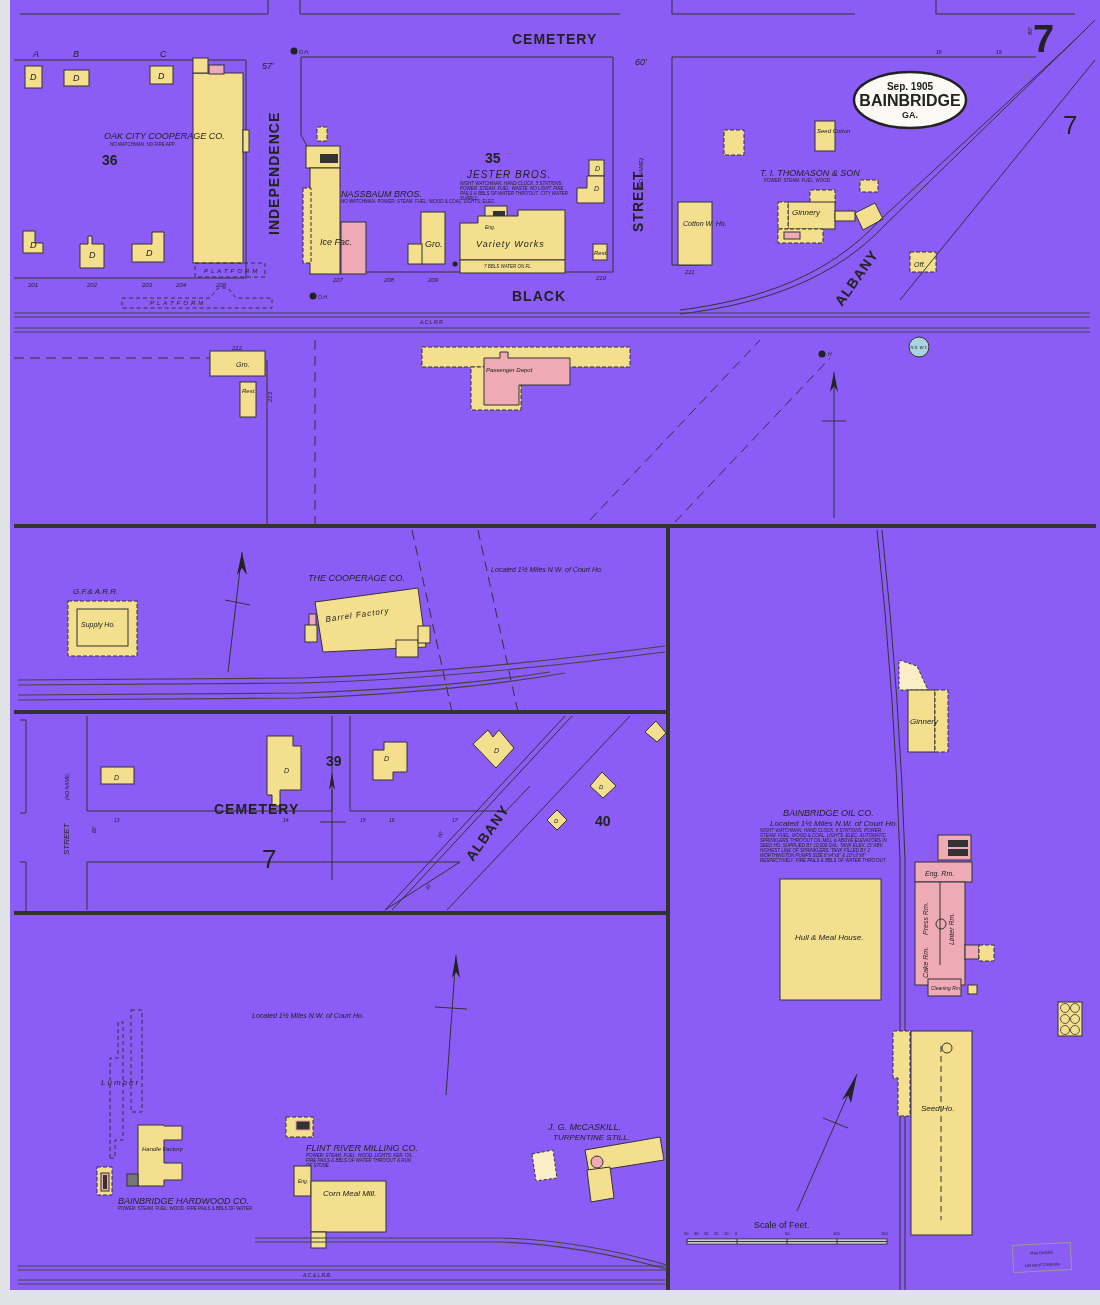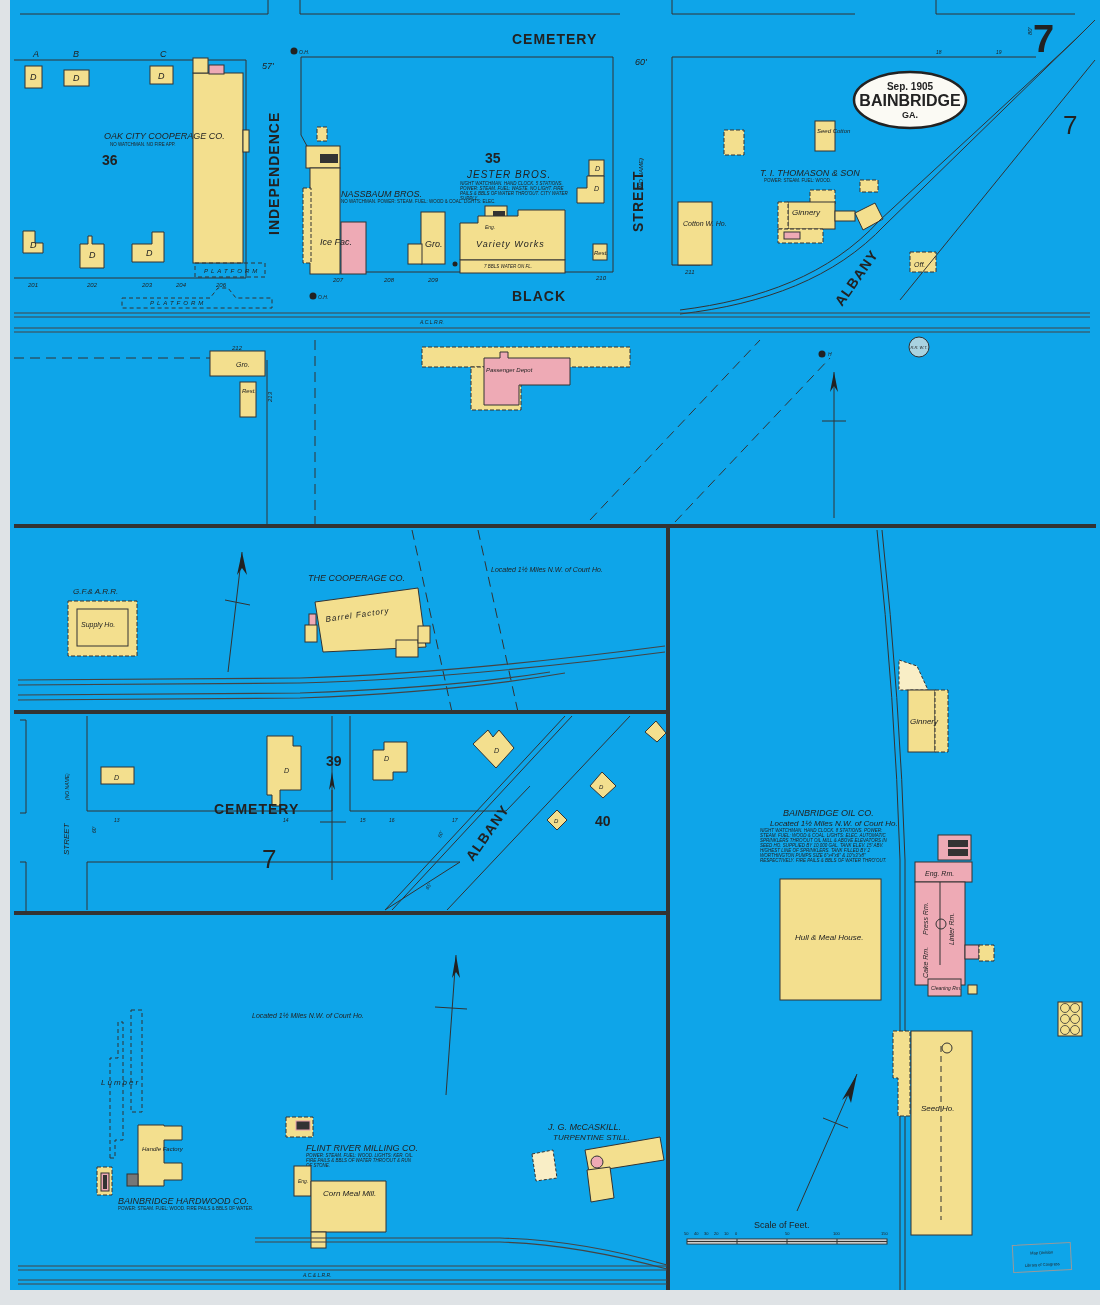--- a/index.html
+++ b/index.html
@@ -1,17 +1,17 @@
 <!DOCTYPE html>
 <html><head>
 <meta charset="utf-8">
 <style>
   html, body { margin:0; padding:0; }
   body { width:1100px; height:1305px; background:#dfe3e6; position:relative; overflow:hidden; font-family:"Liberation Sans", sans-serif; }
-  #sheet { position:absolute; left:10px; top:0; width:1090px; height:1290px; background:#0ea5e9; }
+  #sheet { position:absolute; left:10px; top:0; width:1090px; height:1290px; background:#8b5cf6; }
   svg text { font-family:"Liberation Sans", sans-serif; fill:#222; }
   .it { font-style:italic; }
   .blk { fill:#f3df8e; stroke:#333; stroke-width:1; }
   .blkd { fill:#f3df8e; stroke:#333; stroke-width:1; stroke-dasharray:4 2; }
   .brk { fill:#eeaab5; stroke:#333; stroke-width:1; }
   .ln { stroke:#333; fill:none; stroke-width:1; }
   .thk { stroke:#333; fill:none; stroke-width:4; }
   .dsh { stroke:#333; fill:none; stroke-width:1; stroke-dasharray:10 6; }
   .rail { stroke:#444; fill:none; stroke-width:1.2; }
   .lab { font-size:9px; }

